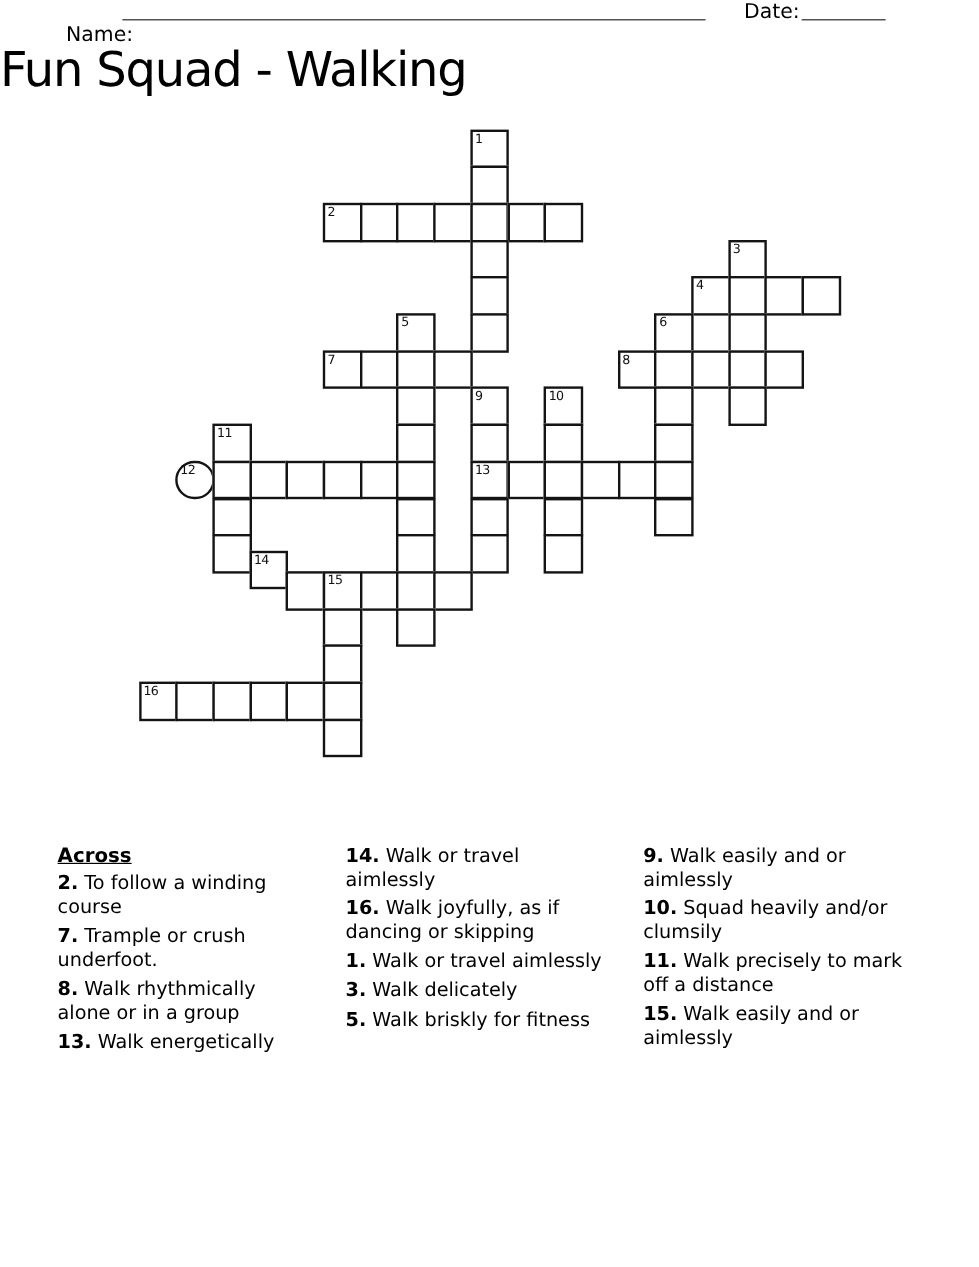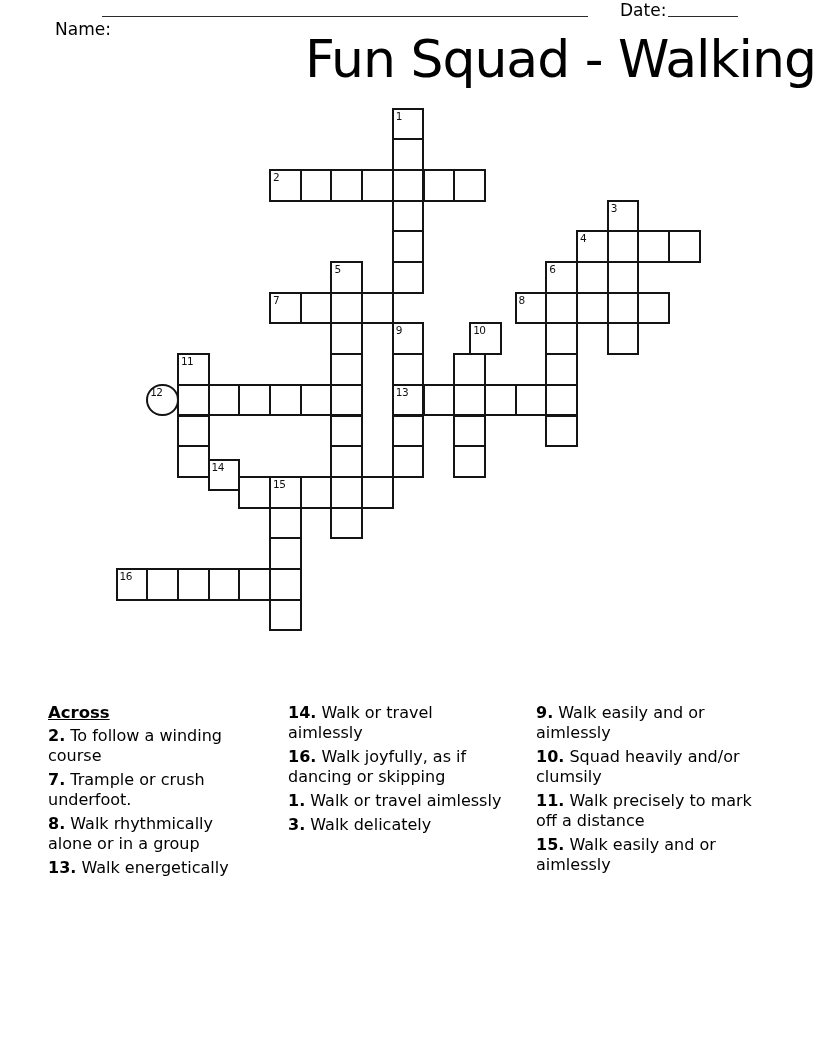--- a/index.html
+++ b/index.html
@@ -9,22 +9,22 @@
   }
   
   .hdr-label{position:absolute;top:0px;font-size:17px;line-height:20px;}
   #name-label{left:55px;margin-top:19px;}
   #date-label{left:604px;margin-left:16px;}
   .hdr-line{position:absolute;top:16px;border-bottom:1.6px solid #2a2a2a;height:0;}
   #name-line{left:102px;width:486px;}
   #date-line{left:668px;width:70px;}
   
   .title{
-    position:absolute;top:31px;left:0;right:0;text-align:right;
-    font-size:52px;line-height:56px;font-weight:500;letter-spacing:-1px;
+    position:absolute;top:31px;left:0;right:0;text-align:left;
+    font-size:40px;line-height:56px;font-weight:500;letter-spacing:-1px;
   }
   
   #grid{position:absolute;left:115.5px;top:107.5px;width:600px;height:530px;}
   .cell{
     position:absolute;width:32.7px;height:32.7px;box-sizing:border-box;
     border:2px solid #141414;background:#fff;
   }
   .cellnum{
     position:absolute;top:0px;left:2px;font-size:10.5px;line-height:12px;
     letter-spacing:-0.5px;color:#111;
@@ -95,21 +95,21 @@
       <span class="cellnum">8</span>
     </div>
     <div class="cell" style="left: 429.8px; top: 184.2px;"></div>
     <div class="cell" style="left: 460.5px; top: 184.2px;"></div>
     <div class="cell" style="left: 491.2px; top: 184.2px;"></div>
     <div class="cell" style="left: 521.9px; top: 184.2px;"></div>
     <div class="cell" style="left: 214.9px; top: 214.9px;"></div>
     <div class="cell" style="left: 276.3px; top: 214.9px;">
       <span class="cellnum">9</span>
     </div>
-    <div class="cell" style="left: 337.7px; top: 214.9px; margin-left: 16px;">
+    <div class="cell" style="left: 337.7px; top: 214.9px;">
       <span class="cellnum">10</span>
     </div>
     <div class="cell" style="left: 429.8px; top: 214.9px;"></div>
     <div class="cell" style="left: 491.2px; top: 214.9px;"></div>
     <div class="cell" style="left: 61.4px; top: 245.6px;">
       <span class="cellnum">11</span>
     </div>
     <div class="cell" style="left: 214.9px; top: 245.6px;"></div>
     <div class="cell" style="left: 276.3px; top: 245.6px;"></div>
     <div class="cell" style="left: 337.7px; top: 245.6px;"></div>
@@ -170,20 +170,21 @@
       <div class="clue"><b>2.</b><span> To follow a winding course</span></div>
       <div class="clue"><b>7.</b><span> Trample or crush underfoot.</span></div>
       <div class="clue"><b>8.</b><span> Walk rhythmically alone or in a group</span></div>
       <div class="clue"><b>13.</b><span> Walk energetically</span></div>
     </div>
   <div class="clcol" id="clcol-2">
       <div class="clue"><b>14.</b><span> Walk or travel aimlessly</span></div>
       <div class="clue"><b>16.</b><span> Walk joyfully, as if dancing or skipping</span></div>
       <div class="clue"><b>1.</b><span> Walk or travel aimlessly</span></div>
       <div class="clue"><b>3.</b><span> Walk delicately</span></div>
+      <div class="clue"><b>5.</b><span> Walk briskly for fitness</span></div>
     </div>
   <div class="clcol" id="clcol-3">
       <div class="clue"><b>9.</b><span> Walk easily and or aimlessly</span></div>
       <div class="clue"><b>10.</b><span> Squad heavily and/or clumsily</span></div>
       <div class="clue"><b>11.</b><span> Walk precisely to mark off a distance</span></div>
       <div class="clue"><b>15.</b><span> Walk easily and or aimlessly</span></div>
     </div>
 </div>
 
 </body></html>

